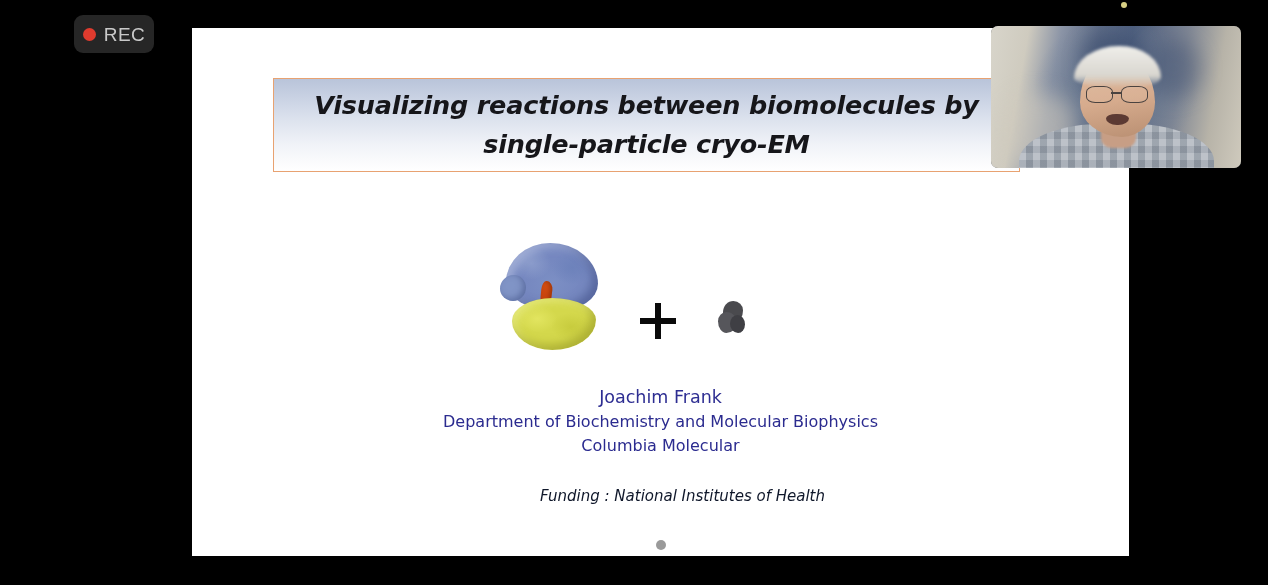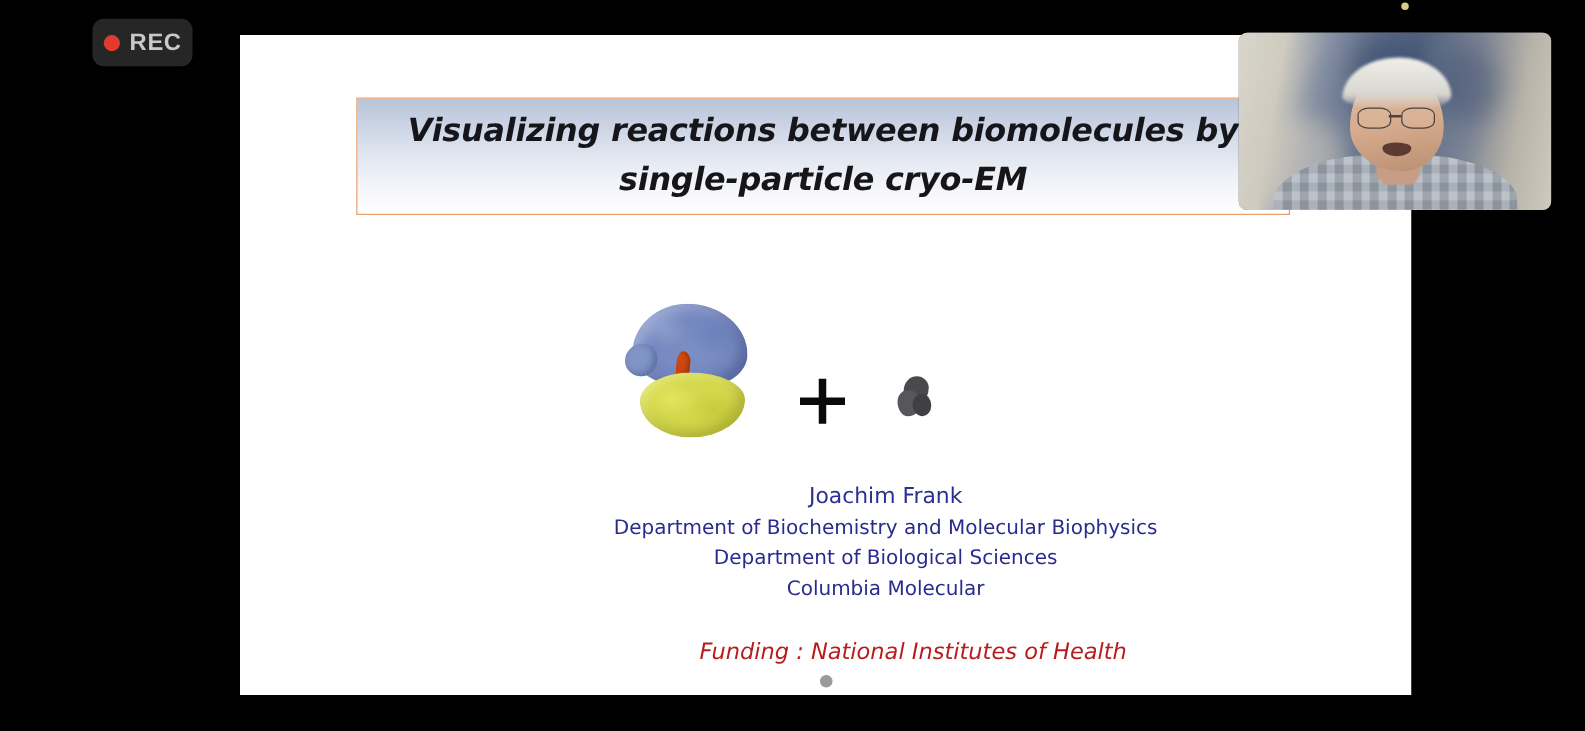--- a/index.html
+++ b/index.html
@@ -41,21 +41,21 @@
   #rec-dot {
     width: 13px;
     height: 13px;
     border-radius: 50%;
     background: #e03b2e;
     flex: none;
   }
   #rec-label {
     color: #c9c9c9;
     font-size: 19px;
-    font-weight: 700;
+    font-weight: 400;
     letter-spacing: 0.5px;
     line-height: 1;
   }
 
   
   #top-status-dot {
     position: absolute;
     left: 1121px;
     top: 2px;
     width: 6px;
@@ -71,21 +71,21 @@
     top: 28px;
     width: 937px;
     height: 528px;
     background: #ffffff;
     overflow: hidden;
   }
 
   
   #title-box {
     position: absolute;
-    left: 93px;
+    left: 81px;
     top: 50px;
     width: 747px;
     height: 94px;
     border: 1.5px solid #e8a271;
     background: linear-gradient(180deg,
                 #b9c4da 0%,
                 #c7d0e2 18%,
                 #dde3ee 45%,
                 #f1f3f8 72%,
                 #ffffff 100%);
@@ -214,37 +214,36 @@
 
   
   #author-block {
     position: absolute;
     left: 0;
     top: 358px;
     width: 937px;
     text-align: center;
     color: #2b2b8f;
     font-family: "DejaVu Sans", sans-serif;
-    margin-left: 48px;
   }
   #author-name {
     font-size: 17.5px;
     line-height: 1.35;
     color: #2e2e92;
   }
   .affiliation-line {
     font-size: 16px;
     line-height: 1.53;
     color: #2b2b8f;
   }
   #funding-line {
     margin-top: 28px;
-    font-size: 18px;
+    font-size: 15px;
     font-style: italic;
-    color: #b91c1c;
+    color: #0f172a;
     padding-left: 44px;
   }
 
   
   #slide-dot {
     position: absolute;
     left: 464px;
     top: 512px;
     width: 10px;
     height: 10px;
@@ -397,21 +396,20 @@
         <div class="ligand-a"></div>
         <div class="ligand-b"></div>
         <div class="ligand-c"></div>
       </div>
 
     </div>
 
     <div id="author-block">
       <div id="author-name">Joachim Frank</div>
       <div class="affiliation-line">Department of Biochemistry and Molecular Biophysics</div>
-      <div class="affiliation-line">Department of Biological Sciences</div>
       <div class="affiliation-line">Columbia Molecular</div>
       <div id="funding-line">Funding : National Institutes of Health</div>
     </div>
 
     <div id="slide-dot"></div>
 
   </div>
 
   <div id="webcam">
     <div class="cam-bg"></div>

